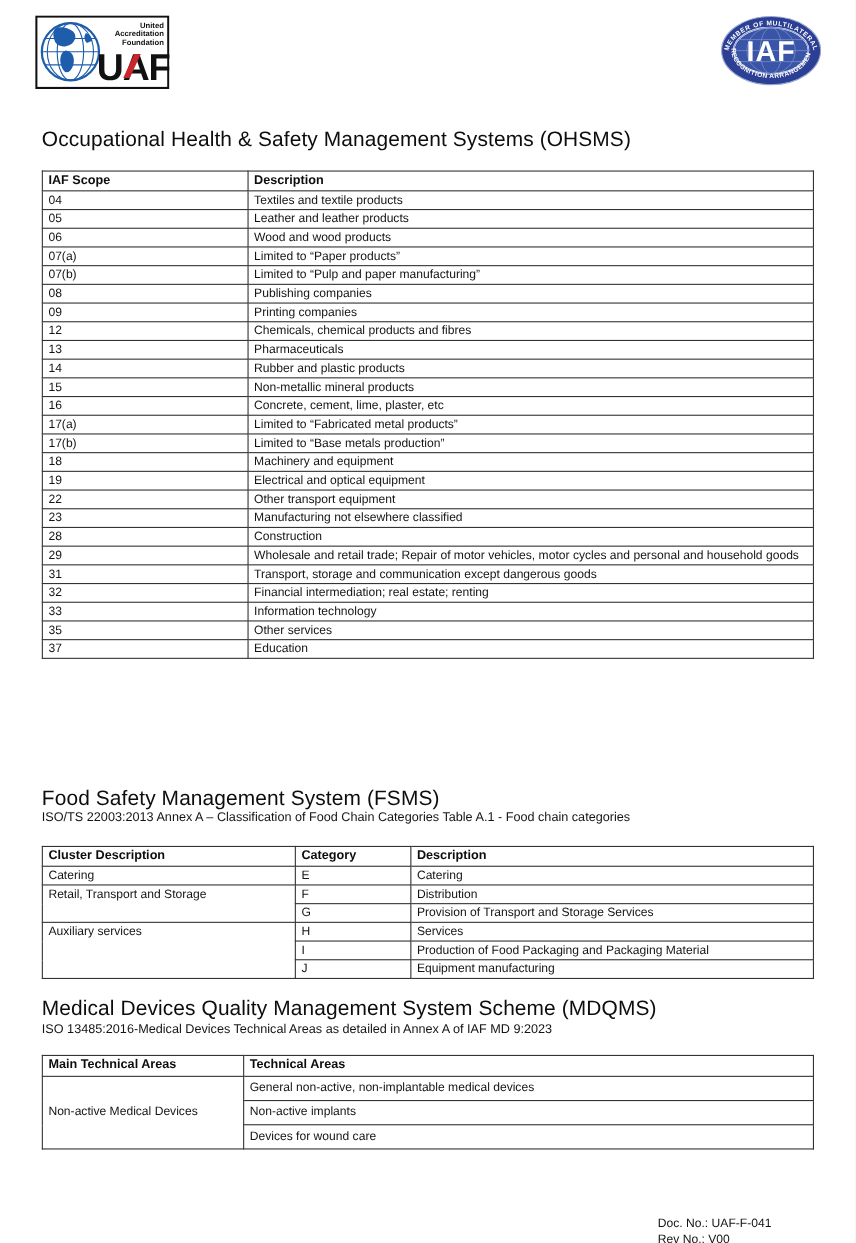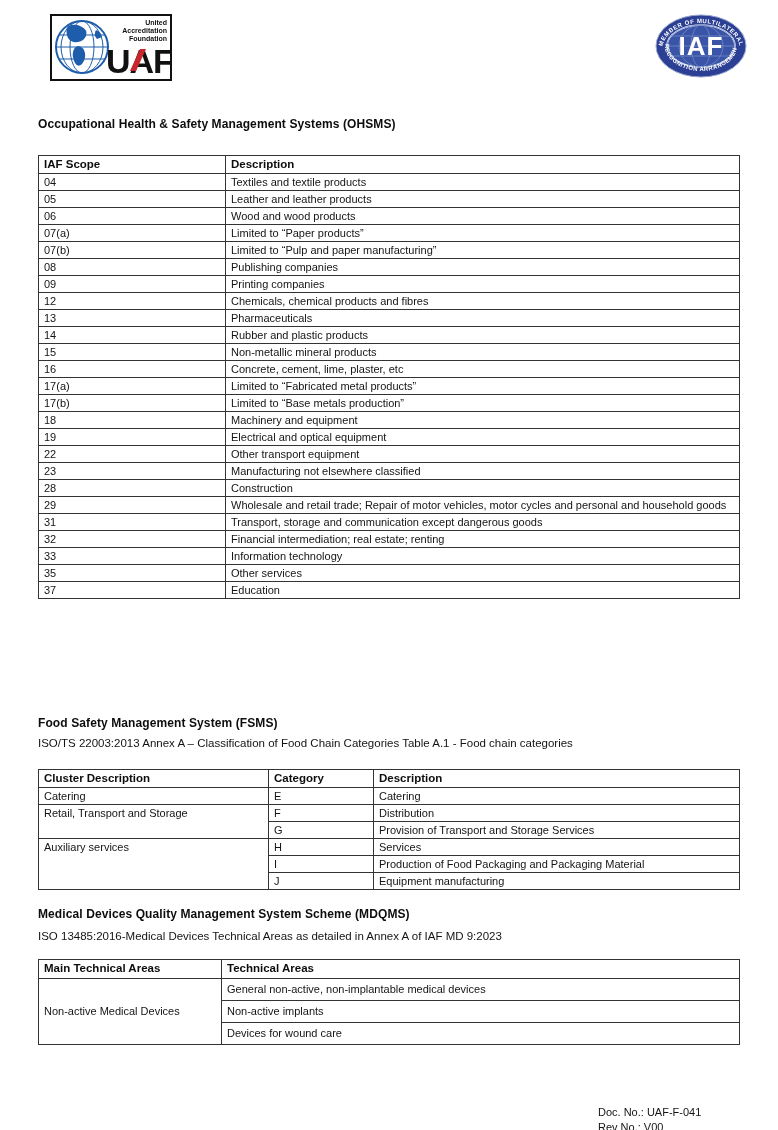--- a/index.html
+++ b/index.html
@@ -4,24 +4,24 @@
 <style>
   * { margin:0; padding:0; box-sizing:border-box; }
   html,body { background:#e8e8e8; }
   .page {
     position:relative; width:778px; height:1130px; margin:0 auto;
     background:#ffffff; color:#141414;
     font-family:"Liberation Sans","DejaVu Sans",sans-serif;
     overflow:hidden;
   }
   
-  .uaf-logo { position:absolute; left:50px; top:14px; width:100px; height:67px; }
+  .uaf-logo { position:absolute; left:32px; top:14px; width:100px; height:67px; }
   .iaf-logo { position:absolute; left:655px; top:14px; width:92px; height:64px; }
   
-  .section-title { position:absolute; left:38px; font-size:12px; font-weight:bold; color:#0d0d0d; letter-spacing:0.1px; }
+  .section-title { position:absolute; left:38px; font-size:19px; font-weight:normal; color:#0d0d0d; letter-spacing:0.1px; }
   .section-subtitle { position:absolute; left:38px; font-size:11.5px; color:#141414; }
   
   table { border-collapse:collapse; table-layout:fixed; width:702px; position:absolute; left:38px; background:#fff;border-radius:25px; }
   th, td { border:1px solid #333; font-size:11px; padding:0 5px; text-align:left; vertical-align:top; color:#141414; }
   th { font-size:11.5px; font-weight:bold; color:#0d0d0d; height:18px; line-height:17px; }
   td { height:17px; line-height:16px; }
   #ohsms-table td, #ohsms-table th { overflow:hidden; }
   #fsms-table td.cluster-cell { vertical-align:top; }
   #mdqms-table td { height:22px; line-height:21px; }
   #mdqms-table th { height:19px; }

